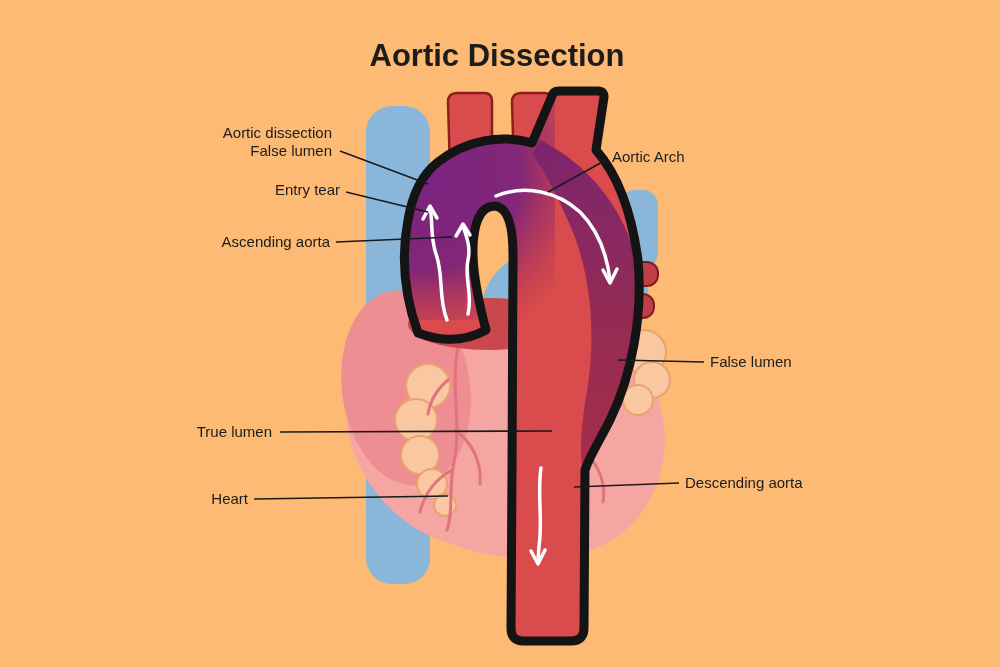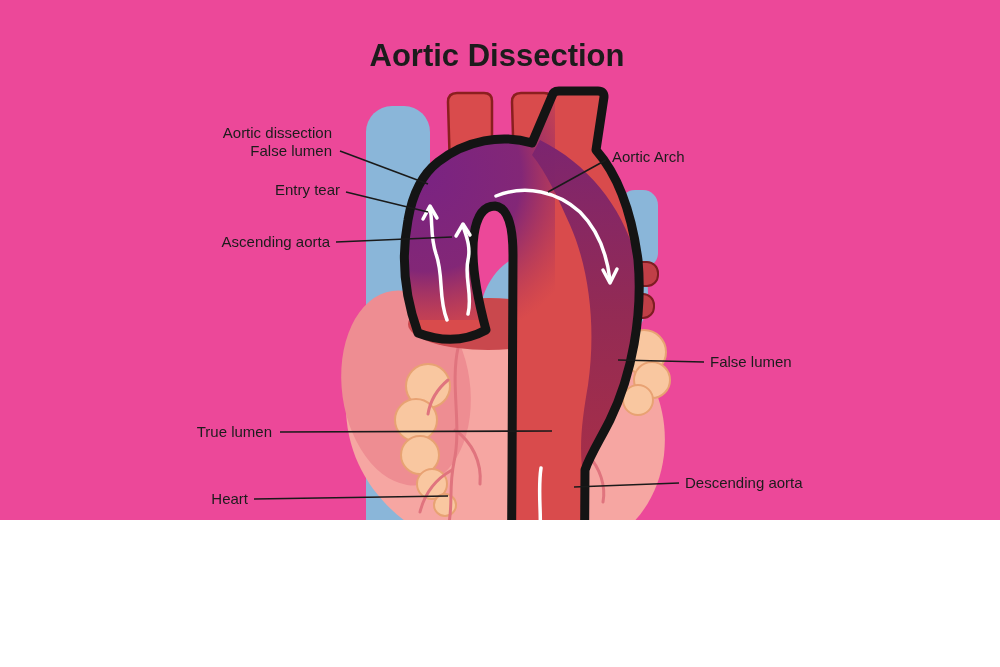--- a/index.html
+++ b/index.html
@@ -1,19 +1,19 @@
 <!DOCTYPE html>
 <html><head>
 <meta charset="utf-8">
 <style>
   html,body{margin:0;padding:0;background:#ffffff;}
   .canvas{
     position:relative;
-    width:1000px;height:520px;
-    background:#ec4899;
+    width:1000px;height:667px;
+    background:#fdba74;
     overflow:hidden;
     font-family:"Liberation Sans", sans-serif;
   }
   svg{display:block;}
   .diagram-title{
     font-family:"Liberation Sans", sans-serif;
     font-weight:700;
     font-size:31px;
     fill:#1c1c1c;
   }

